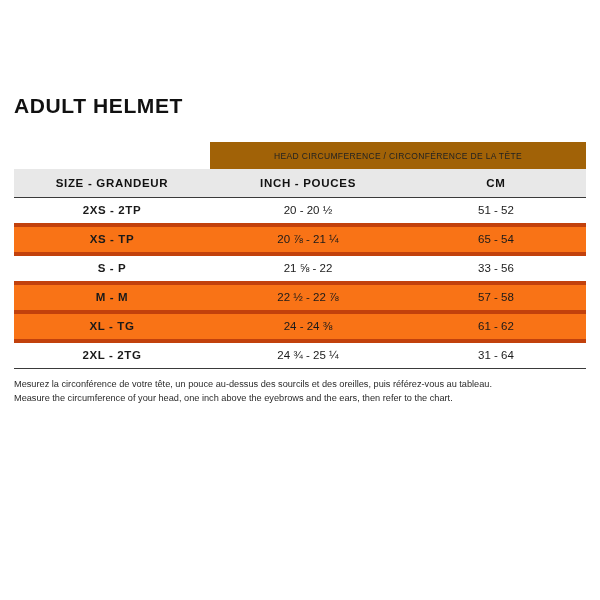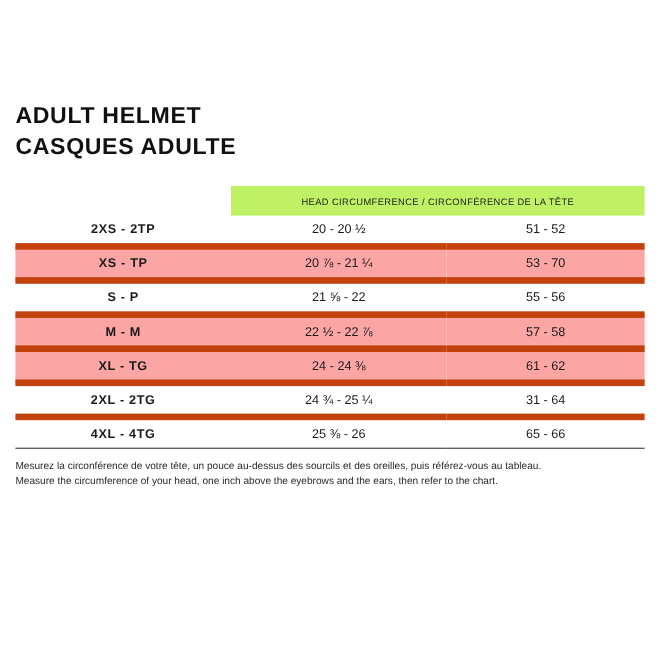--- a/index.html
+++ b/index.html
@@ -42,21 +42,21 @@
   table.size-chart col.c-cm   { width: 180px; }
 
   .spanhead td {
     border: none;
     padding: 0;
   }
   .spanhead .empty {
     background: #ffffff;
   }
   .spanhead .circ {
-    background: #bef264;
+    background: #a16207;
     text-align: center;
     font-size: 8.5px;
     letter-spacing: 0.35px;
     color: #222222;
     padding: 9px 4px 8px 4px;
     text-transform: uppercase;
   }
   .colhead td {
     background: #e8e8e8;
     text-align: center;
@@ -66,97 +66,96 @@
     color: #111111;
     padding: 8px 4px 8px 4px;
     border-bottom: 1.4px solid #3a3a3a;
     text-transform: uppercase;
   }
   tbody tr td {
     text-align: center;
     font-size: 11.5px;
     color: #1a1a1a;
     padding: 6.5px 4px 6.5px 4px;
-    border-bottom: 6px solid #c2410c;
+    border-bottom: 4px solid #c2410c;
   }
   tbody tr td.size {
     font-weight: bold;
     letter-spacing: 0.6px;
   }
   tbody tr.alt td {
-    background: #fca5a5;
+    background: #f97316;
   }
   tbody tr:last-child td {
     border-bottom: 1.4px solid #3a3a3a;
   }
   .notes {
     margin-top: 9px;
     font-size: 9.2px;
     line-height: 1.5;
     color: #2a2a2a;
   }
 </style>
 </head>
 <body>
 
 <div class="page">
 
   <div class="titles">
     <div class="title-line">ADULT HELMET</div>
-    <div class="title-line">CASQUES ADULTE</div>
   </div>
 
   <table class="size-chart">
     <colgroup>
       <col class="c-size">
       <col class="c-inch">
       <col class="c-cm">
     </colgroup>
     <thead>
       <tr class="spanhead">
         <td class="empty"></td>
         <td class="circ" colspan="2">HEAD CIRCUMFERENCE / CIRCONFÉRENCE DE LA TÊTE</td>
       </tr>
+      <tr class="colhead">
+        <td>SIZE - GRANDEUR</td>
+        <td>INCH - POUCES</td>
+        <td>CM</td>
+      </tr>
     </thead>
     <tbody>
       <tr>
         <td class="size">2XS - 2TP</td>
         <td>20 - 20 ½</td>
         <td>51 - 52</td>
       </tr>
       <tr class="alt">
         <td class="size">XS - TP</td>
         <td>20 ⅞ - 21 ¼</td>
-        <td>53 - 70</td>
+        <td>65 - 54</td>
       </tr>
       <tr>
         <td class="size">S - P</td>
         <td>21 ⅝ - 22</td>
-        <td>55 - 56</td>
+        <td>33 - 56</td>
       </tr>
       <tr class="alt">
         <td class="size">M - M</td>
         <td>22 ½ - 22 ⅞</td>
         <td>57 - 58</td>
       </tr>
       <tr class="alt">
         <td class="size">XL - TG</td>
         <td>24 - 24 ⅜</td>
         <td>61 - 62</td>
       </tr>
       <tr>
         <td class="size">2XL - 2TG</td>
         <td>24 ¾ - 25 ¼</td>
         <td>31 - 64</td>
       </tr>
-      <tr>
-        <td class="size">4XL - 4TG</td>
-        <td>25 ⅜ - 26</td>
-        <td>65 - 66</td>
-      </tr>
     </tbody>
   </table>
 
   <div class="notes">
     <div>Mesurez la circonférence de votre tête, un pouce au-dessus des sourcils et des oreilles, puis référez-vous au tableau.</div>
     <div>Measure the circumference of your head, one inch above the eyebrows and the ears, then refer to the chart.</div>
   </div>
 
 </div>
 

